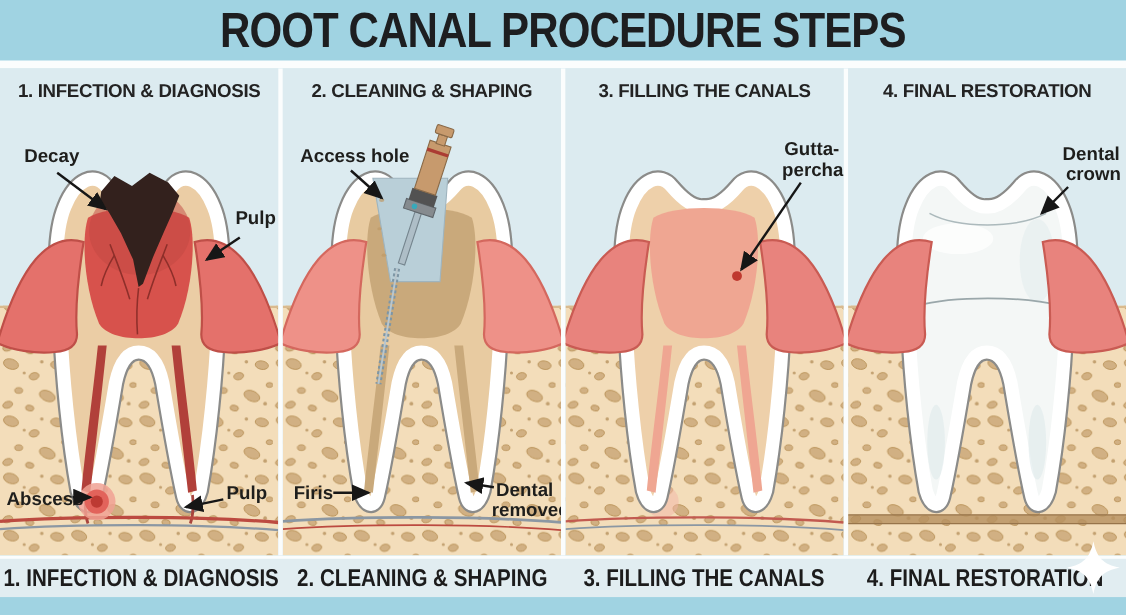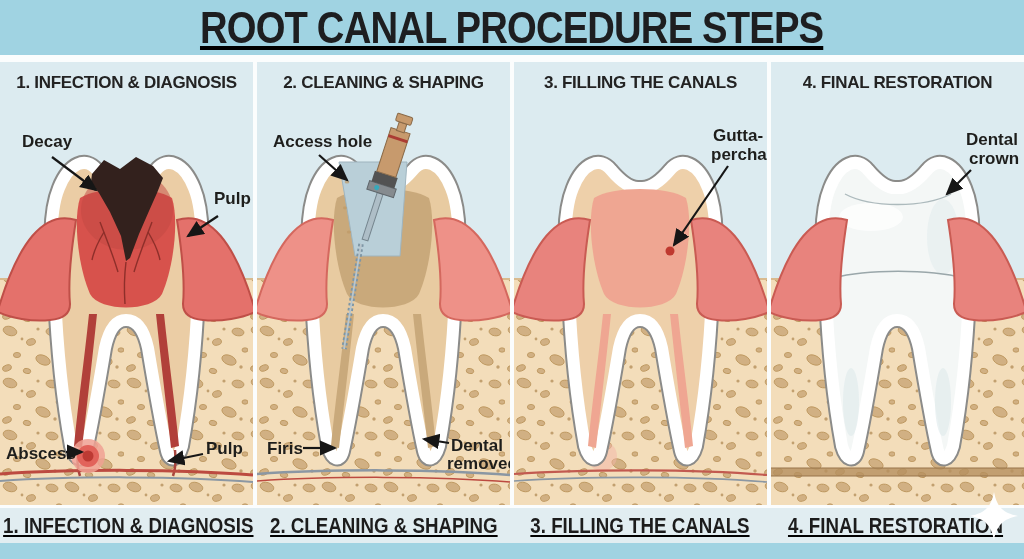--- a/index.html
+++ b/index.html
@@ -1,17 +1,17 @@
 <!DOCTYPE html>
 <html><head>
 <meta charset="utf-8">
 <style>
   html,body{margin:0;padding:0;}
   .page{position:relative;width:1024px;height:559px;background:#a0d3e2;overflow:hidden;
-        font-family:"Liberation Sans",sans-serif;text-decoration:underline;}
+        font-family:"Liberation Sans",sans-serif;}
   .title-band{height:55px;display:flex;align-items:center;justify-content:center;}
   .title{font-size:45px;font-weight:bold;color:#1d1e20;letter-spacing:-1px;white-space:nowrap;
          transform:scaleX(.85);}
   .white-stripe{height:7px;background:#fbfdfd;}
   .panels{height:443px;display:flex;gap:4px;background:#fbfdfd;}
   .panel{position:relative;width:253px;height:443px;background:#dcebf0;overflow:hidden;}
   .panel-header{position:absolute;top:11px;left:0;width:100%;text-align:center;z-index:5;
          font-size:17px;font-weight:bold;color:#232323;letter-spacing:-.3px;}
   .panel svg.illus{position:absolute;left:0;top:0;z-index:1;}
   .footer{height:38px;background:#e1edf1;border-top:3px solid #fbfdfd;display:flex;box-sizing:border-box;}

